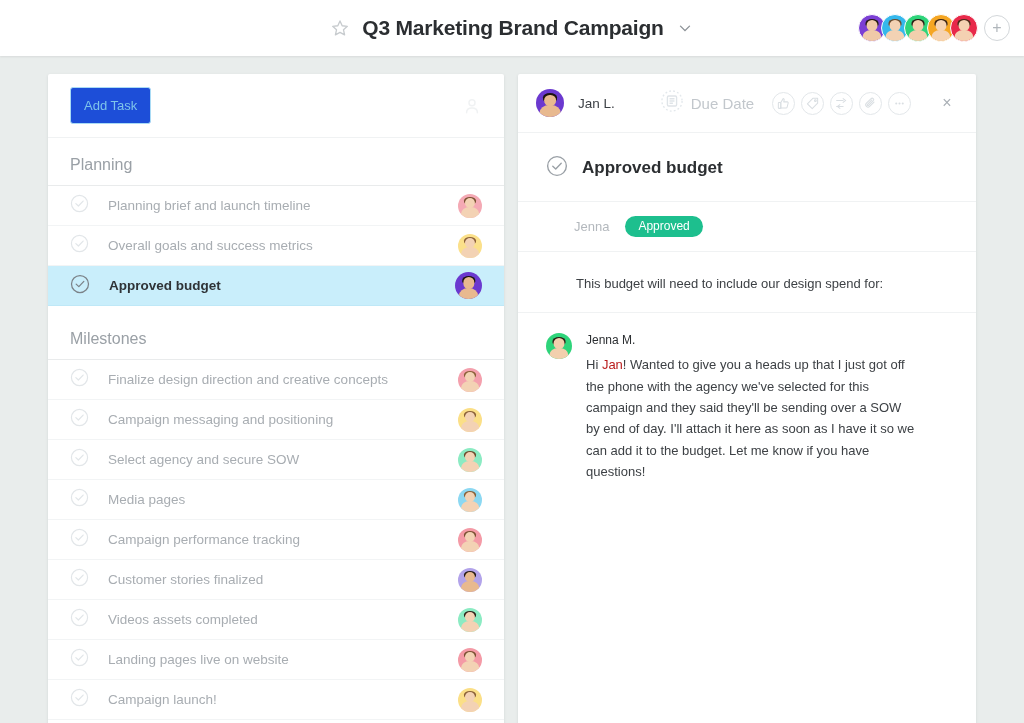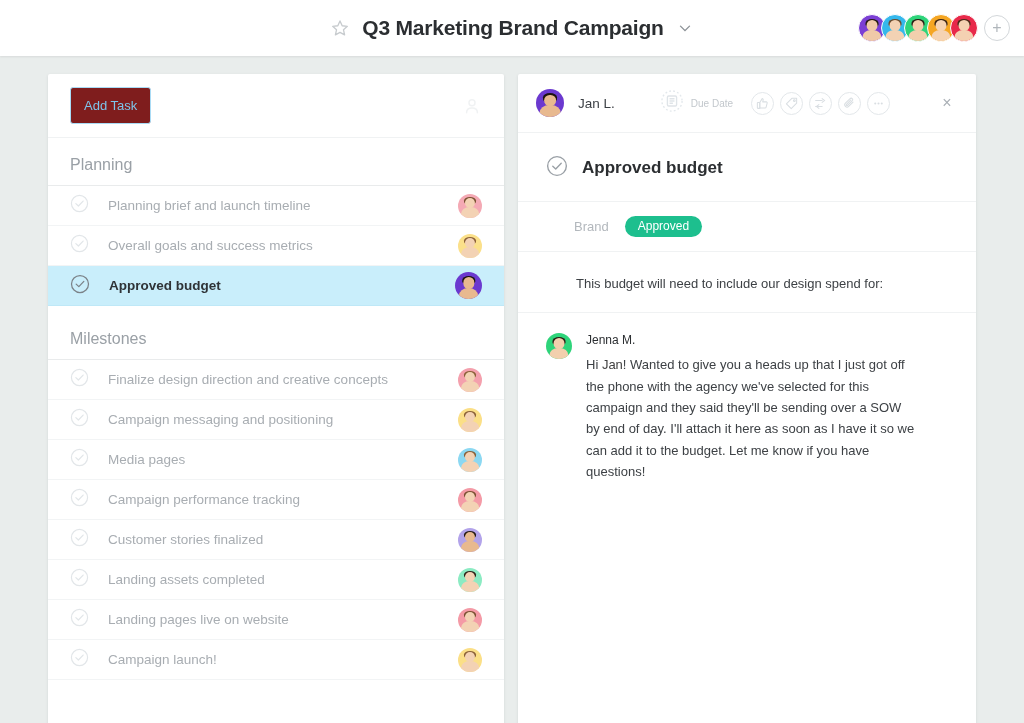--- a/index.html
+++ b/index.html
@@ -74,21 +74,21 @@
 
   
   .list-header {
     height: 64px; position: relative;
     border-bottom: 1px solid #f0f2f3;
     display: flex; align-items: center;
   }
   .add-task-btn {
     margin-left: 22px;
     border: 1px solid #a9dbf5; border-radius: 3px;
-    background: #7f1d1d; color: #7ec4ea;
+    background: #1d4ed8; color: #7ec4ea;
     font-size: 13px; font-family: "Liberation Sans", sans-serif;
     padding: 11px 13px; cursor: pointer; line-height: 1;
   }
   .assignee-filter-icon {
     position: absolute; right: 22px; top: 50%; transform: translateY(-50%);
     width: 20px; height: 20px; opacity: .5;
   }
 
   
   .section-title {
@@ -117,21 +117,21 @@
   .detail-header {
     height: 59px; display: flex; align-items: center;
     border-bottom: 1px solid #f0f2f3; padding: 0 18px 0 18px;
   }
   .detail-header .av { width: 28px; height: 28px; border: none; margin-left: 0; }
   .owner-name { margin-left: 14px; font-size: 13.5px; color: #3b3f44; }
   .due-date-group {
     display: flex; align-items: center; gap: 8px; margin-left: 46px;
   }
   .due-date-icon { width: 22px; height: 22px; }
-  .due-date-label { font-size: 10px; color: #c2c7cc; }
+  .due-date-label { font-size: 15px; color: #c2c7cc; }
   .icon-btns { display: flex; align-items: center; gap: 6px; margin-left: 18px; }
   .ibtn {
     width: 23px; height: 23px; border-radius: 50%;
     border: 1px solid #e3e7ea; display: flex; align-items: center;
     justify-content: center; background: #fff; cursor: pointer;
   }
   .ibtn svg { display: block; }
   .close-btn {
     margin-left: auto; width: 22px; height: 22px; cursor: pointer;
     display: flex; align-items: center; justify-content: center;
@@ -165,21 +165,21 @@
   .desc-list { margin: 10px 0 0 18px; }
   .desc-list li {
     font-size: 13px; color: #3d4145; line-height: 1.55; margin-bottom: 4px;
     list-style: disc;
   }
   .comment { display: flex; padding: 20px 28px 0 28px; }
   .comment .av { width: 26px; height: 26px; border: none; margin-left: 0; flex: 0 0 auto; }
   .comment-body { margin-left: 14px; }
   .comment-author { font-size: 12px; color: #2b2e31; margin-bottom: 7px; }
   .comment-text { font-size: 13px; color: #3d4145; line-height: 1.65; max-width: 330px; }
-  .mention { color: #404040; }
+  .mention { color: #b91c1c; }
 </style>
 </head>
 <body>
 
 <div class="topbar">
   <div class="topbar-center">
     <span>
       <svg class="star-icon" viewBox="0 0 24 24" fill="none" stroke="#c7cbce" stroke-width="1.6" stroke-linejoin="round">
         <polygon points="12,3.5 14.6,9.3 20.8,10 16.2,14.2 17.5,20.3 12,17.2 6.5,20.3 7.8,14.2 3.2,10 9.4,9.3"></polygon>
       </svg>
@@ -292,20 +292,32 @@
           <div class="hair" style="background: rgb(138, 96, 56);"></div>
           <div class="head" style="background: rgb(243, 210, 180);"></div>
           <div class="body" style="background: rgb(243, 210, 180);"></div>
         </div>
       </div>
       <div class="trow">
         <span><svg class="check-circle" style="width:19px;height:19px" viewBox="0 0 24 24" fill="none" stroke="#e2e6e9" stroke-width="1.5" stroke-linecap="round" stroke-linejoin="round">
             <circle cx="12" cy="12" r="10.2"></circle>
             <polyline points="7.4,12.2 10.6,15.2 16.6,8.9"></polyline>
           </svg></span>
+        <span class="trow-label">Select agency and secure SOW</span>
+        <div class="av" style="background: rgb(140, 235, 195);">
+          <div class="hair" style="background: rgb(109, 74, 44);"></div>
+          <div class="head" style="background: rgb(243, 210, 180);"></div>
+          <div class="body" style="background: rgb(243, 210, 180);"></div>
+        </div>
+      </div>
+      <div class="trow">
+        <span><svg class="check-circle" style="width:19px;height:19px" viewBox="0 0 24 24" fill="none" stroke="#e2e6e9" stroke-width="1.5" stroke-linecap="round" stroke-linejoin="round">
+            <circle cx="12" cy="12" r="10.2"></circle>
+            <polyline points="7.4,12.2 10.6,15.2 16.6,8.9"></polyline>
+          </svg></span>
         <span class="trow-label">Media pages</span>
         <div class="av" style="background: rgb(140, 216, 242);">
           <div class="hair" style="background: rgb(138, 96, 56);"></div>
           <div class="head" style="background: rgb(243, 210, 180);"></div>
           <div class="body" style="background: rgb(243, 210, 180);"></div>
         </div>
       </div>
       <div class="trow">
         <span><svg class="check-circle" style="width:19px;height:19px" viewBox="0 0 24 24" fill="none" stroke="#e2e6e9" stroke-width="1.5" stroke-linecap="round" stroke-linejoin="round">
             <circle cx="12" cy="12" r="10.2"></circle>
@@ -328,21 +340,21 @@
           <div class="hair" style="background: rgb(36, 26, 18);"></div>
           <div class="head" style="background: rgb(232, 185, 143);"></div>
           <div class="body" style="background: rgb(232, 185, 143);"></div>
         </div>
       </div>
       <div class="trow">
         <span><svg class="check-circle" style="width:19px;height:19px" viewBox="0 0 24 24" fill="none" stroke="#e2e6e9" stroke-width="1.5" stroke-linecap="round" stroke-linejoin="round">
             <circle cx="12" cy="12" r="10.2"></circle>
             <polyline points="7.4,12.2 10.6,15.2 16.6,8.9"></polyline>
           </svg></span>
-        <span class="trow-label">Landing assets completed</span>
+        <span class="trow-label">Videos assets completed</span>
         <div class="av" style="background: rgb(140, 235, 195);">
           <div class="hair" style="background: rgb(47, 33, 24);"></div>
           <div class="head" style="background: rgb(243, 210, 180);"></div>
           <div class="body" style="background: rgb(243, 210, 180);"></div>
         </div>
       </div>
       <div class="trow">
         <span><svg class="check-circle" style="width:19px;height:19px" viewBox="0 0 24 24" fill="none" stroke="#e2e6e9" stroke-width="1.5" stroke-linecap="round" stroke-linejoin="round">
             <circle cx="12" cy="12" r="10.2"></circle>
             <polyline points="7.4,12.2 10.6,15.2 16.6,8.9"></polyline>
@@ -434,21 +446,21 @@
     <span>
       <svg class="check-circle" viewBox="0 0 24 24" fill="none" stroke="#9aa0a6" stroke-width="1.5" stroke-linecap="round" stroke-linejoin="round">
         <circle cx="12" cy="12" r="10.2"></circle>
         <polyline points="7.4,12.2 10.6,15.2 16.6,8.9"></polyline>
       </svg>
     </span>
     <span class="detail-title">Approved budget</span>
   </div>
 
   <div class="status-row">
-    <span class="status-label">Brand</span>
+    <span class="status-label">Jenna</span>
     <span class="status-badge">Approved</span>
   </div>
 
   <div class="description">
     <div class="desc-lead">This budget will need to include our design spend for:</div>
   </div>
 
   <div class="comment">
     <div class="av" style="background: rgb(46, 212, 122);">
         <div class="hair" style="background: rgb(42, 28, 18);"></div>

